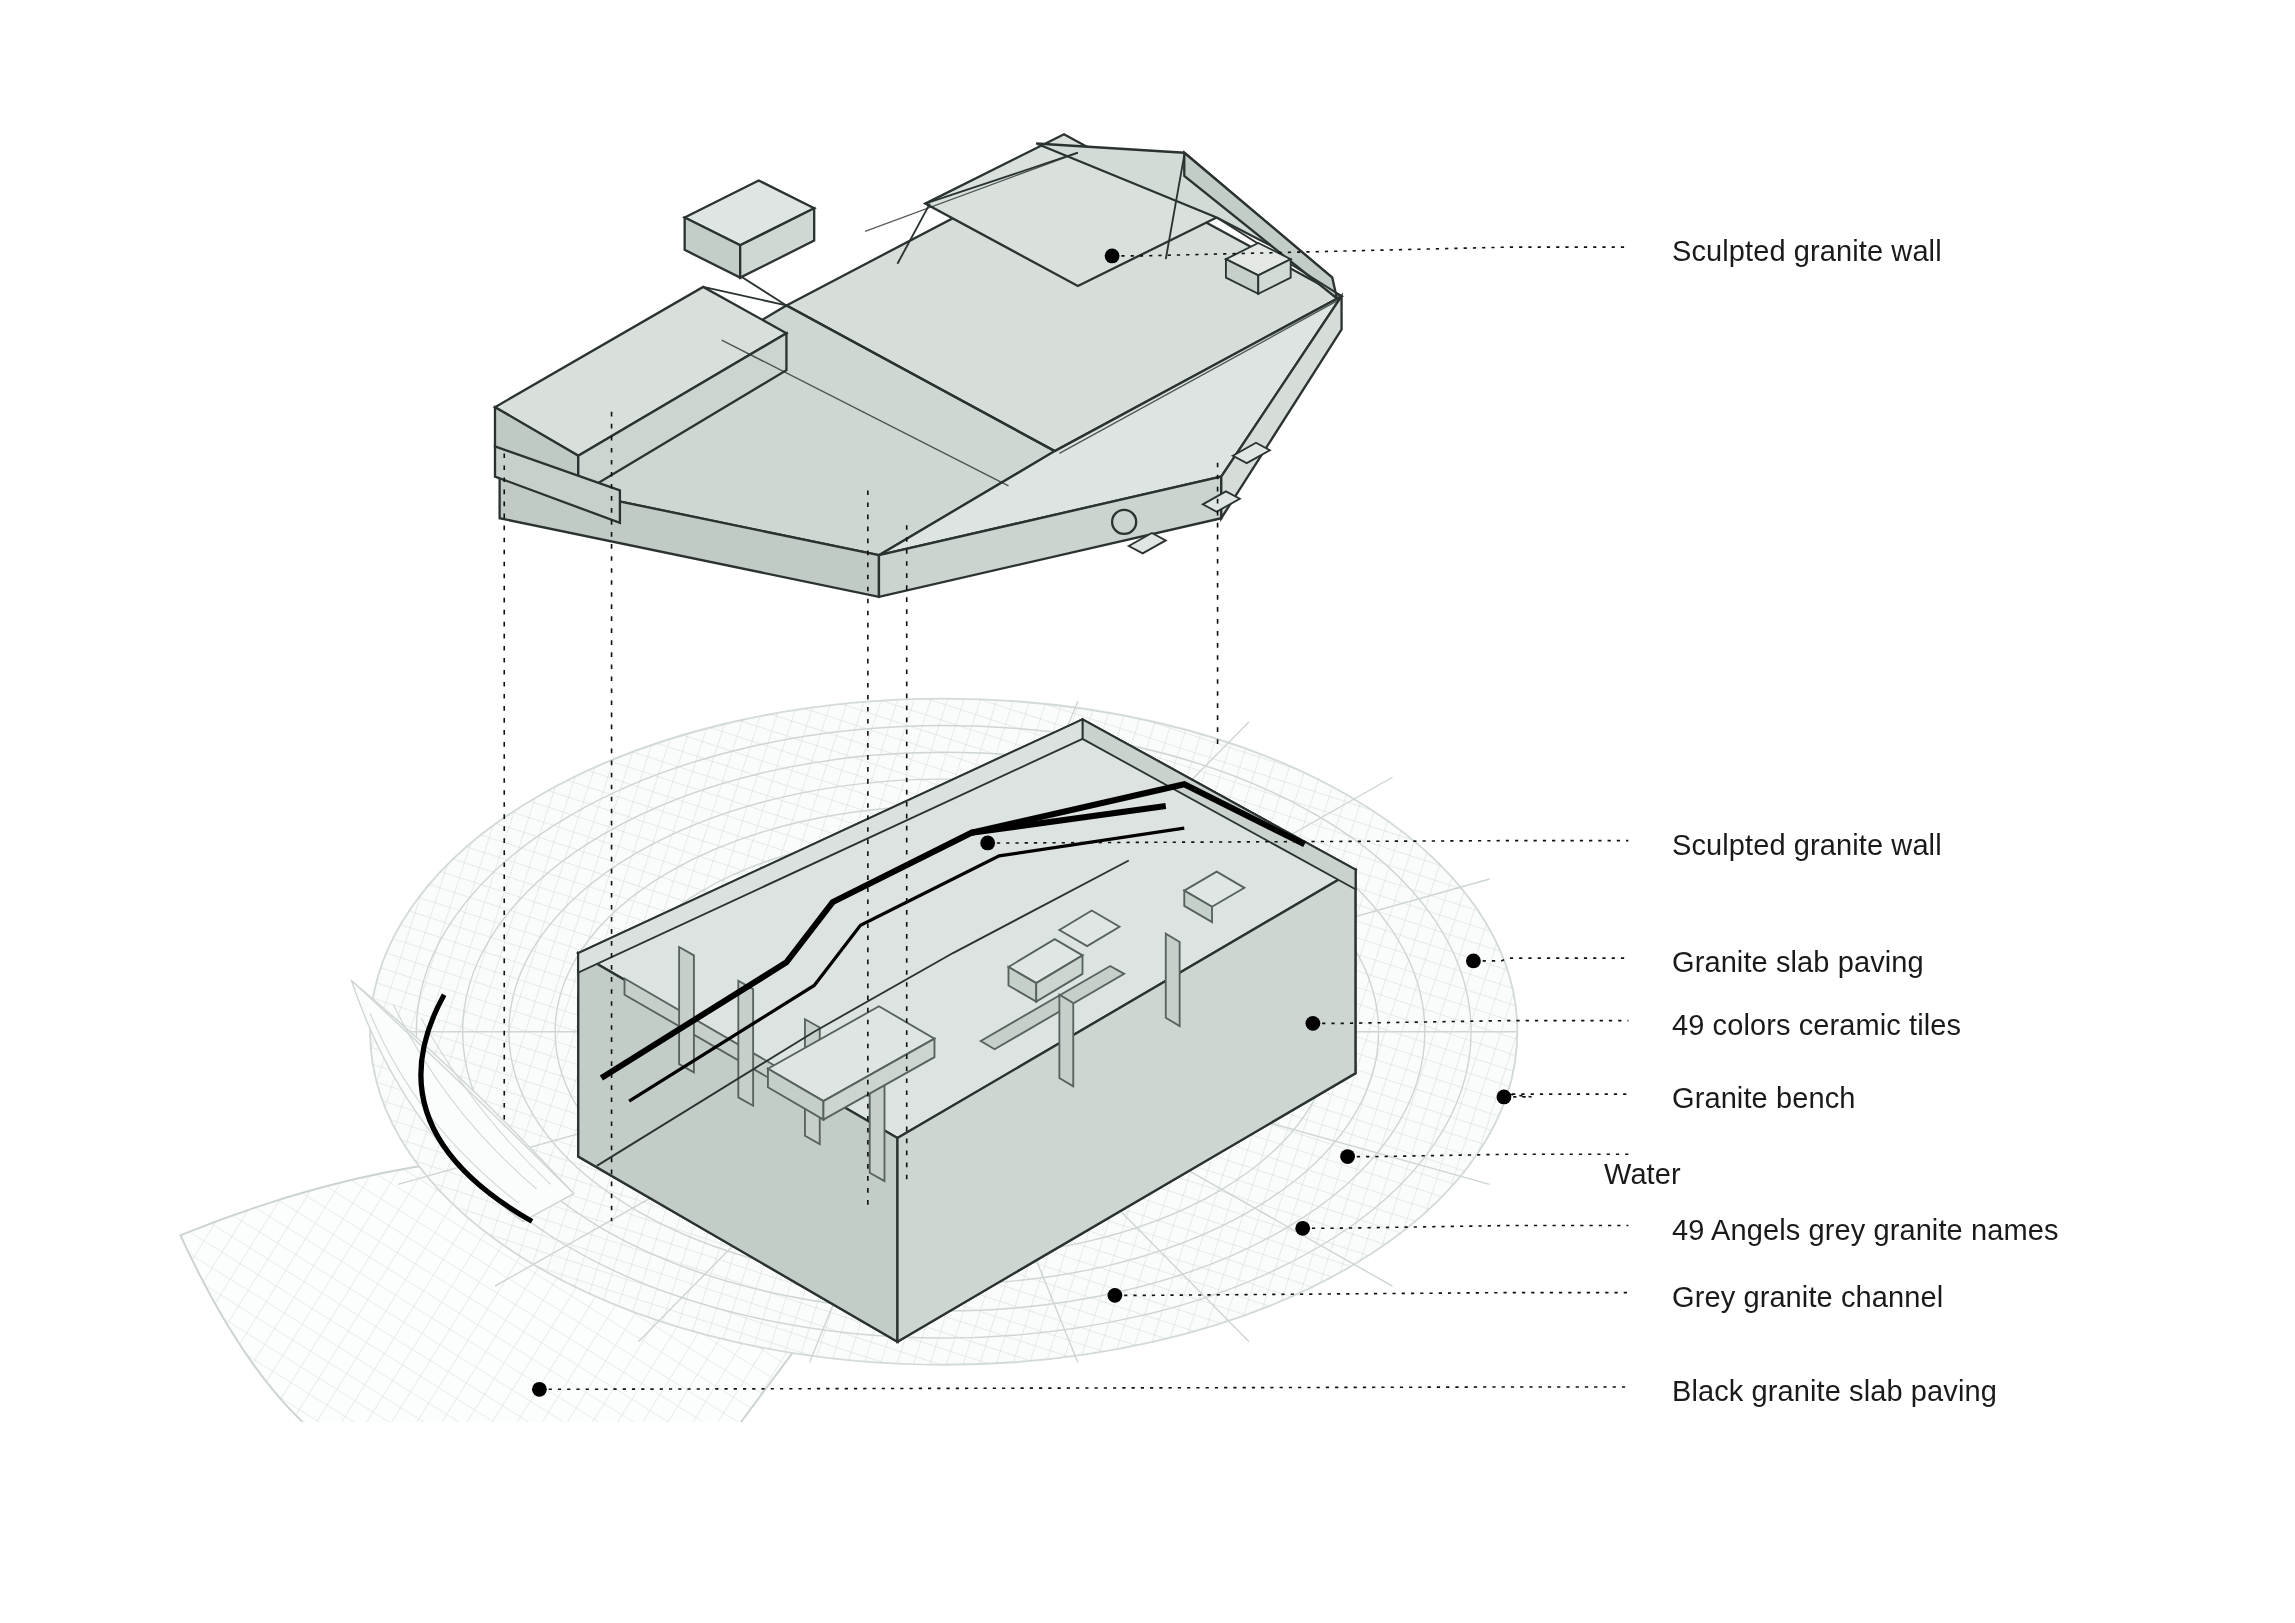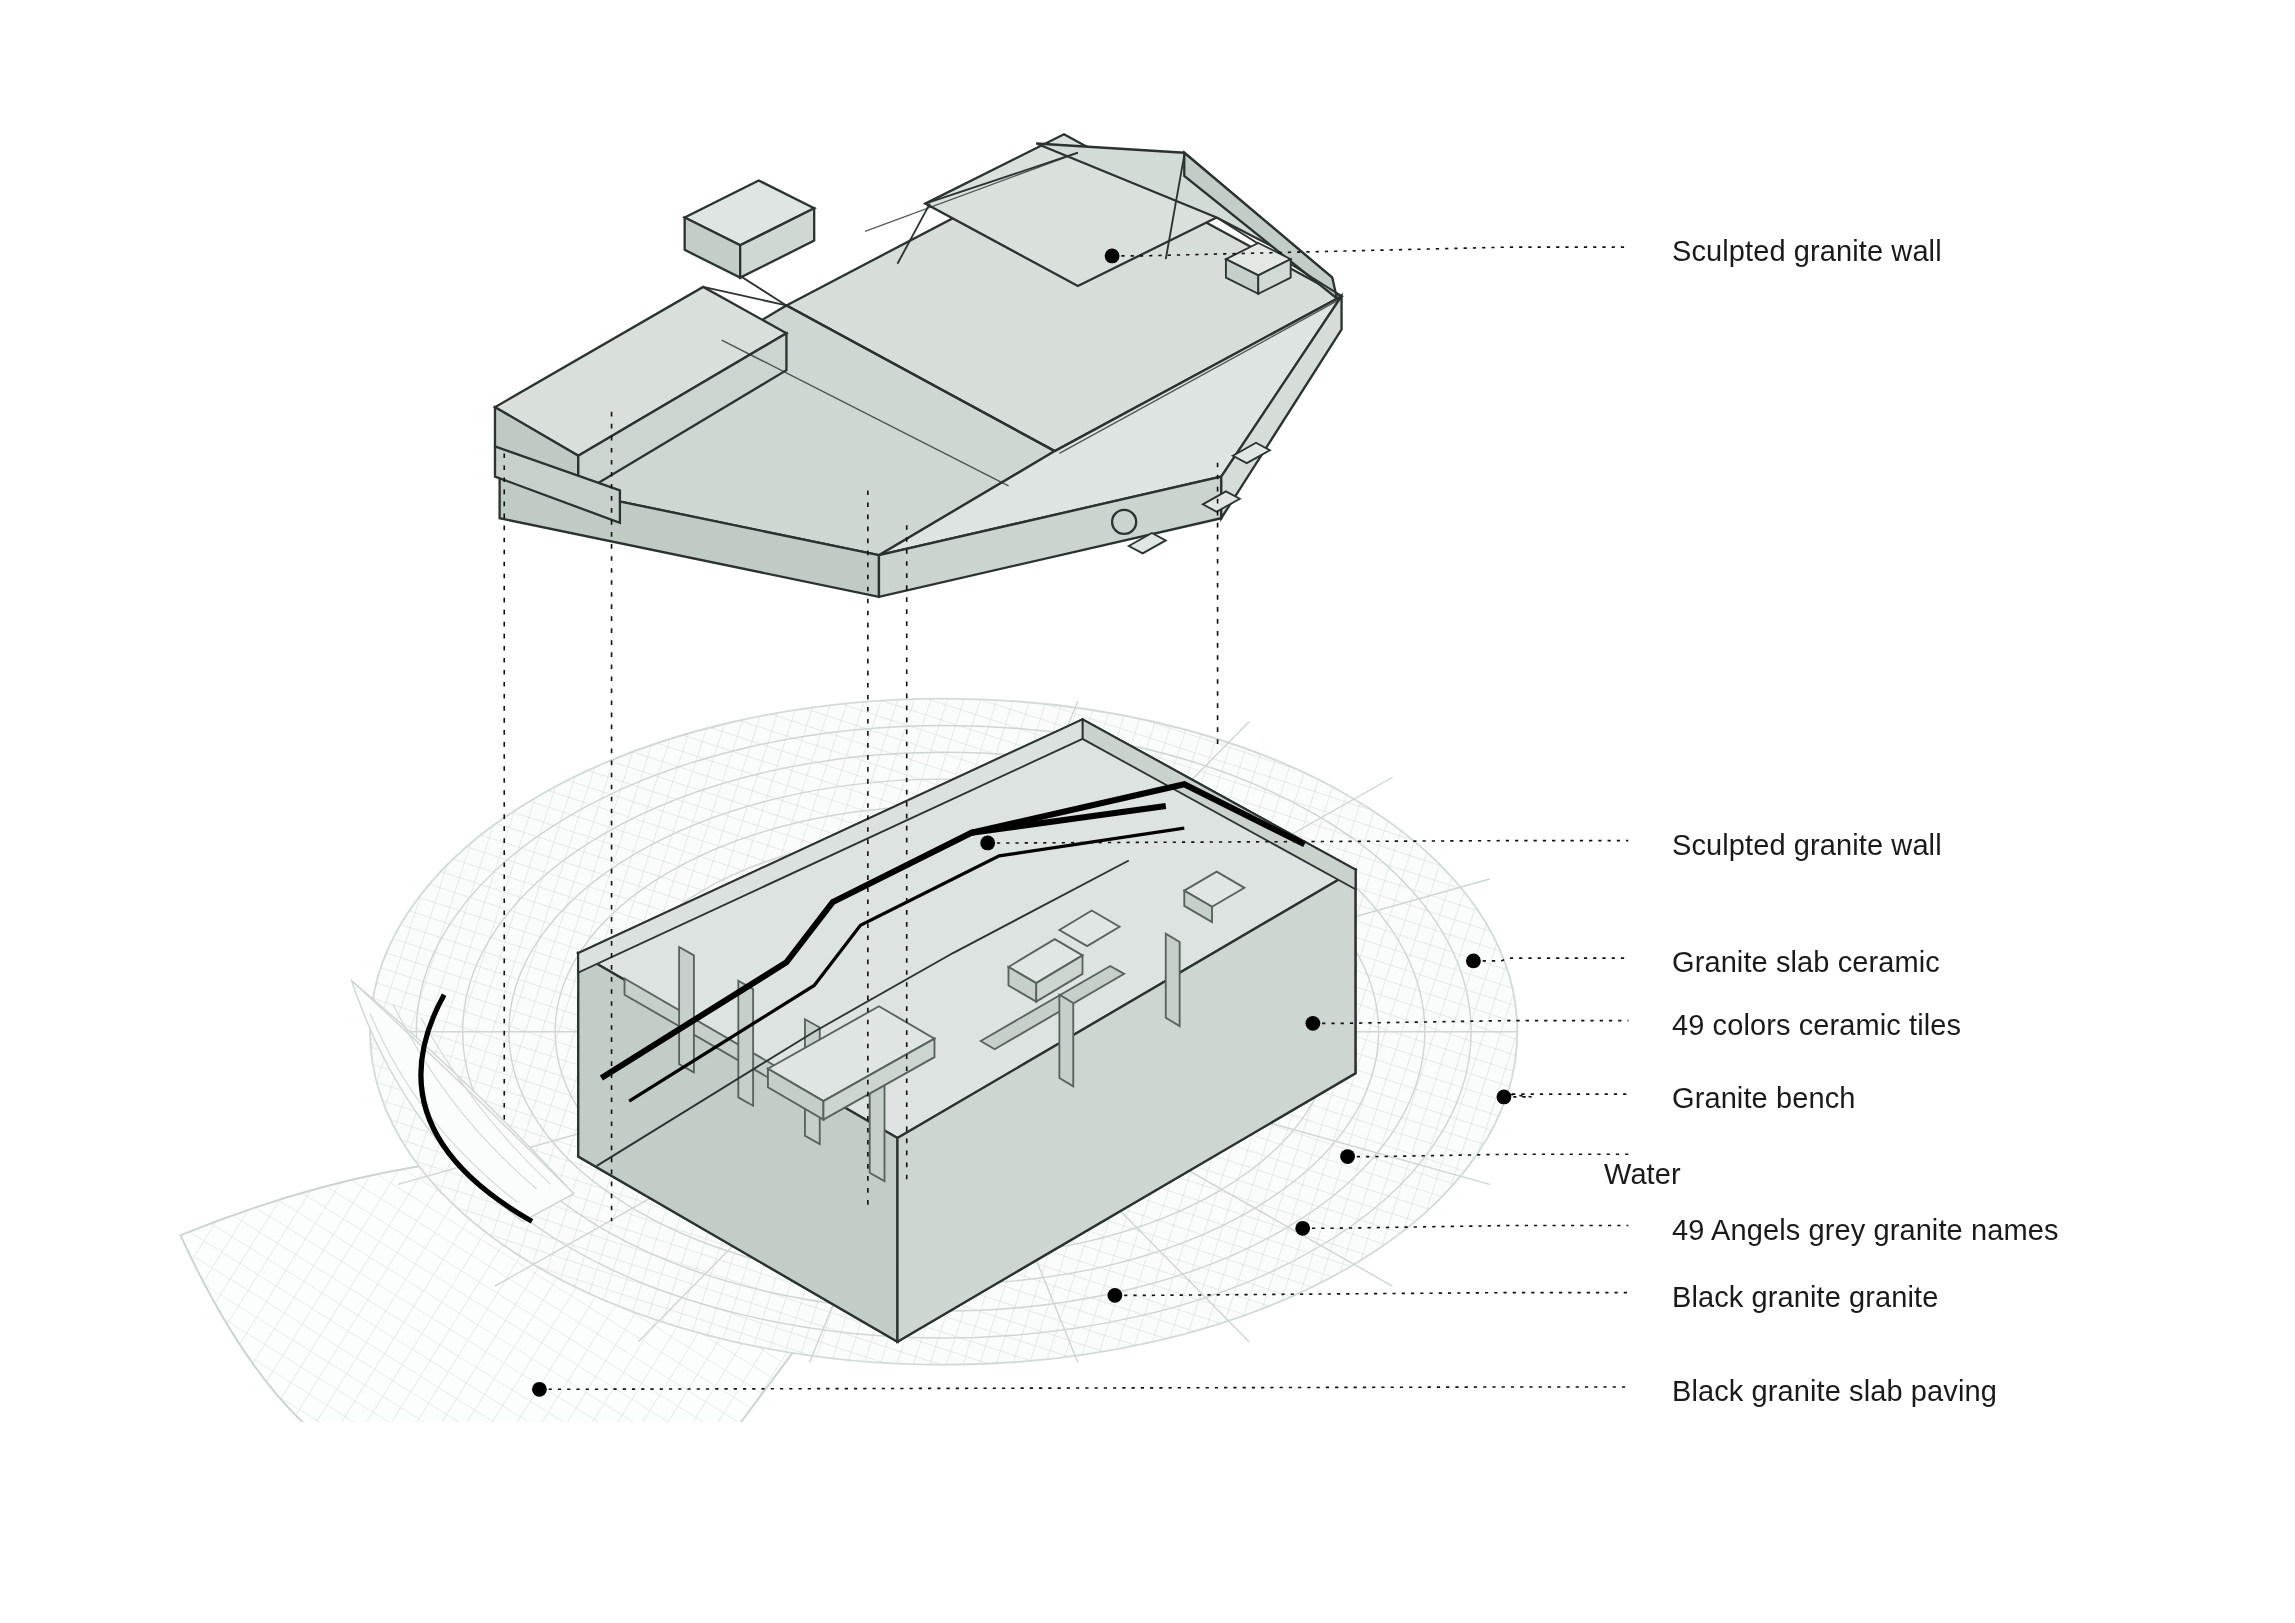--- a/index.html
+++ b/index.html
@@ -223,22 +223,22 @@
         <path d="M2410 2800 L2470 2800 L3260 2794 L3520 2794" fill="none" stroke="#111111" stroke-width="3.5" stroke-dasharray="7 13"></path>
         <circle cx="2410" cy="2800" r="16" fill="#000000"></circle>
         <path d="M1166 3003 L1226 3003 L3260 2998 L3520 2998" fill="none" stroke="#111111" stroke-width="3.5" stroke-dasharray="7 13"></path>
         <circle cx="1166" cy="3003" r="16" fill="#000000"></circle>
       </g>
   </svg>
 
   <div id="labels">
       <div class="callout-label" style="left: 1672px; top: 237px;">Sculpted granite wall</div>
       <div class="callout-label" style="left: 1672px; top: 831px;">Sculpted  granite wall</div>
-      <div class="callout-label" style="left: 1672px; top: 948px;">Granite slab ceramic</div>
+      <div class="callout-label" style="left: 1672px; top: 948px;">Granite slab paving</div>
       <div class="callout-label" style="left: 1672px; top: 1011px; text-align: center;">49 colors ceramic tiles</div>
       <div class="callout-label" style="left: 1672px; top: 1084px;">Granite bench</div>
       <div class="callout-label" style="left: 1604px; top: 1144px; margin-top: 16px;">Water</div>
       <div class="callout-label" style="left: 1672px; top: 1216px;">49 Angels grey granite names</div>
-      <div class="callout-label" style="left: 1672px; top: 1283px;">Black granite granite</div>
+      <div class="callout-label" style="left: 1672px; top: 1283px;">Grey granite channel</div>
       <div class="callout-label" style="left: 1672px; top: 1377px;">Black granite slab paving</div>
     </div>
 </div>
 
 
 </body></html>

